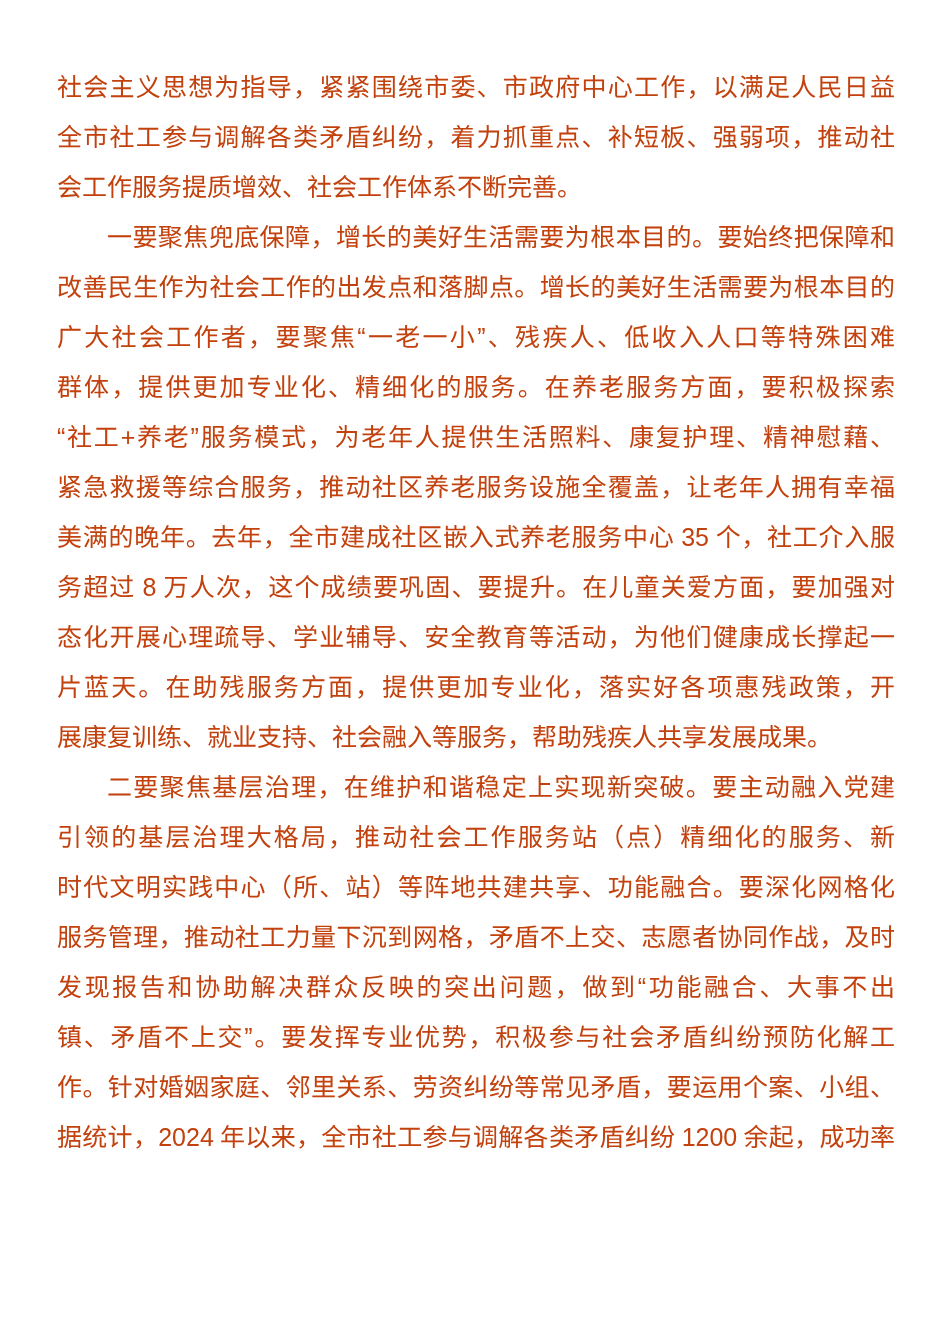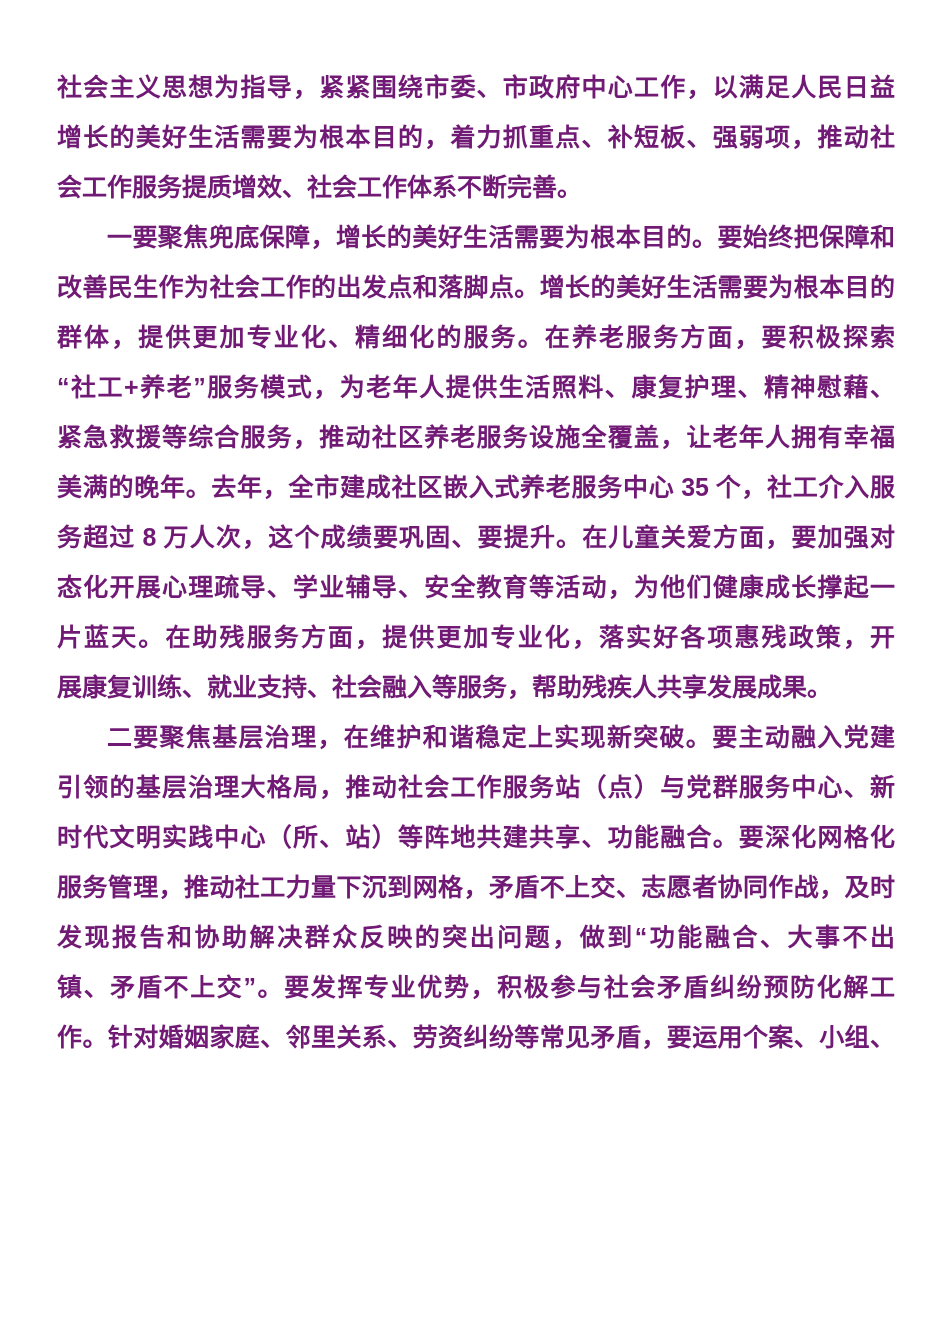--- a/index.html
+++ b/index.html
@@ -19,24 +19,23 @@
     background: #ffffff;
     overflow: hidden;
   }
   .textblock {
     position: absolute;
     left: 57px;
     top: 62px;
     width: 838px;
     font-size: 25px;
     line-height: 50px;
-    color: #701a75;
+    color: #c2410c;
     word-spacing: -1px;
     letter-spacing: 0;
-    font-weight: bold;
   }
   .para { margin: 0; padding: 0; }
   .line {
     text-align: justify;
     text-align-last: justify;
   }
   .line.para-end {
     text-align-last: left;
   }
   .line.indent {
@@ -44,41 +43,43 @@
   }
 </style>
 </head>
 <body>
 
 <div class="page">
   <div class="textblock">
 
     <div class="para">
       <div class="line">社会主义思想为指导，紧紧围绕市委、市政府中心工作，以满足人民日益</div>
-      <div class="line">增长的美好生活需要为根本目的，着力抓重点、补短板、强弱项，推动社</div>
+      <div class="line">全市社工参与调解各类矛盾纠纷，着力抓重点、补短板、强弱项，推动社</div>
       <div class="line para-end">会工作服务提质增效、社会工作体系不断完善。</div>
     </div>
 
     <div class="para">
       <div class="line indent">一要聚焦兜底保障，增长的美好生活需要为根本目的。要始终把保障和</div>
       <div class="line">改善民生作为社会工作的出发点和落脚点。增长的美好生活需要为根本目的</div>
+      <div class="line">广大社会工作者，要聚焦“一老一小”、残疾人、低收入人口等特殊困难</div>
       <div class="line">群体，提供更加专业化、精细化的服务。在养老服务方面，要积极探索</div>
       <div class="line">“社工+养老”服务模式，为老年人提供生活照料、康复护理、精神慰藉、</div>
       <div class="line">紧急救援等综合服务，推动社区养老服务设施全覆盖，让老年人拥有幸福</div>
       <div class="line">美满的晚年。去年，全市建成社区嵌入式养老服务中心 35 个，社工介入服</div>
       <div class="line">务超过 8 万人次，这个成绩要巩固、要提升。在儿童关爱方面，要加强对</div>
       <div class="line">态化开展心理疏导、学业辅导、安全教育等活动，为他们健康成长撑起一</div>
       <div class="line">片蓝天。在助残服务方面，提供更加专业化，落实好各项惠残政策，开</div>
       <div class="line para-end">展康复训练、就业支持、社会融入等服务，帮助残疾人共享发展成果。</div>
     </div>
 
     <div class="para">
       <div class="line indent">二要聚焦基层治理，在维护和谐稳定上实现新突破。要主动融入党建</div>
-      <div class="line">引领的基层治理大格局，推动社会工作服务站（点）与党群服务中心、新</div>
+      <div class="line">引领的基层治理大格局，推动社会工作服务站（点）精细化的服务、新</div>
       <div class="line">时代文明实践中心（所、站）等阵地共建共享、功能融合。要深化网格化</div>
       <div class="line">服务管理，推动社工力量下沉到网格，矛盾不上交、志愿者协同作战，及时</div>
       <div class="line">发现报告和协助解决群众反映的突出问题，做到“功能融合、大事不出</div>
       <div class="line">镇、矛盾不上交”。要发挥专业优势，积极参与社会矛盾纠纷预防化解工</div>
       <div class="line">作。针对婚姻家庭、邻里关系、劳资纠纷等常见矛盾，要运用个案、小组、</div>
+      <div class="line">据统计，2024 年以来，全市社工参与调解各类矛盾纠纷 1200 余起，成功率</div>
     </div>
 
   </div>
 </div>
 
 </body></html>

